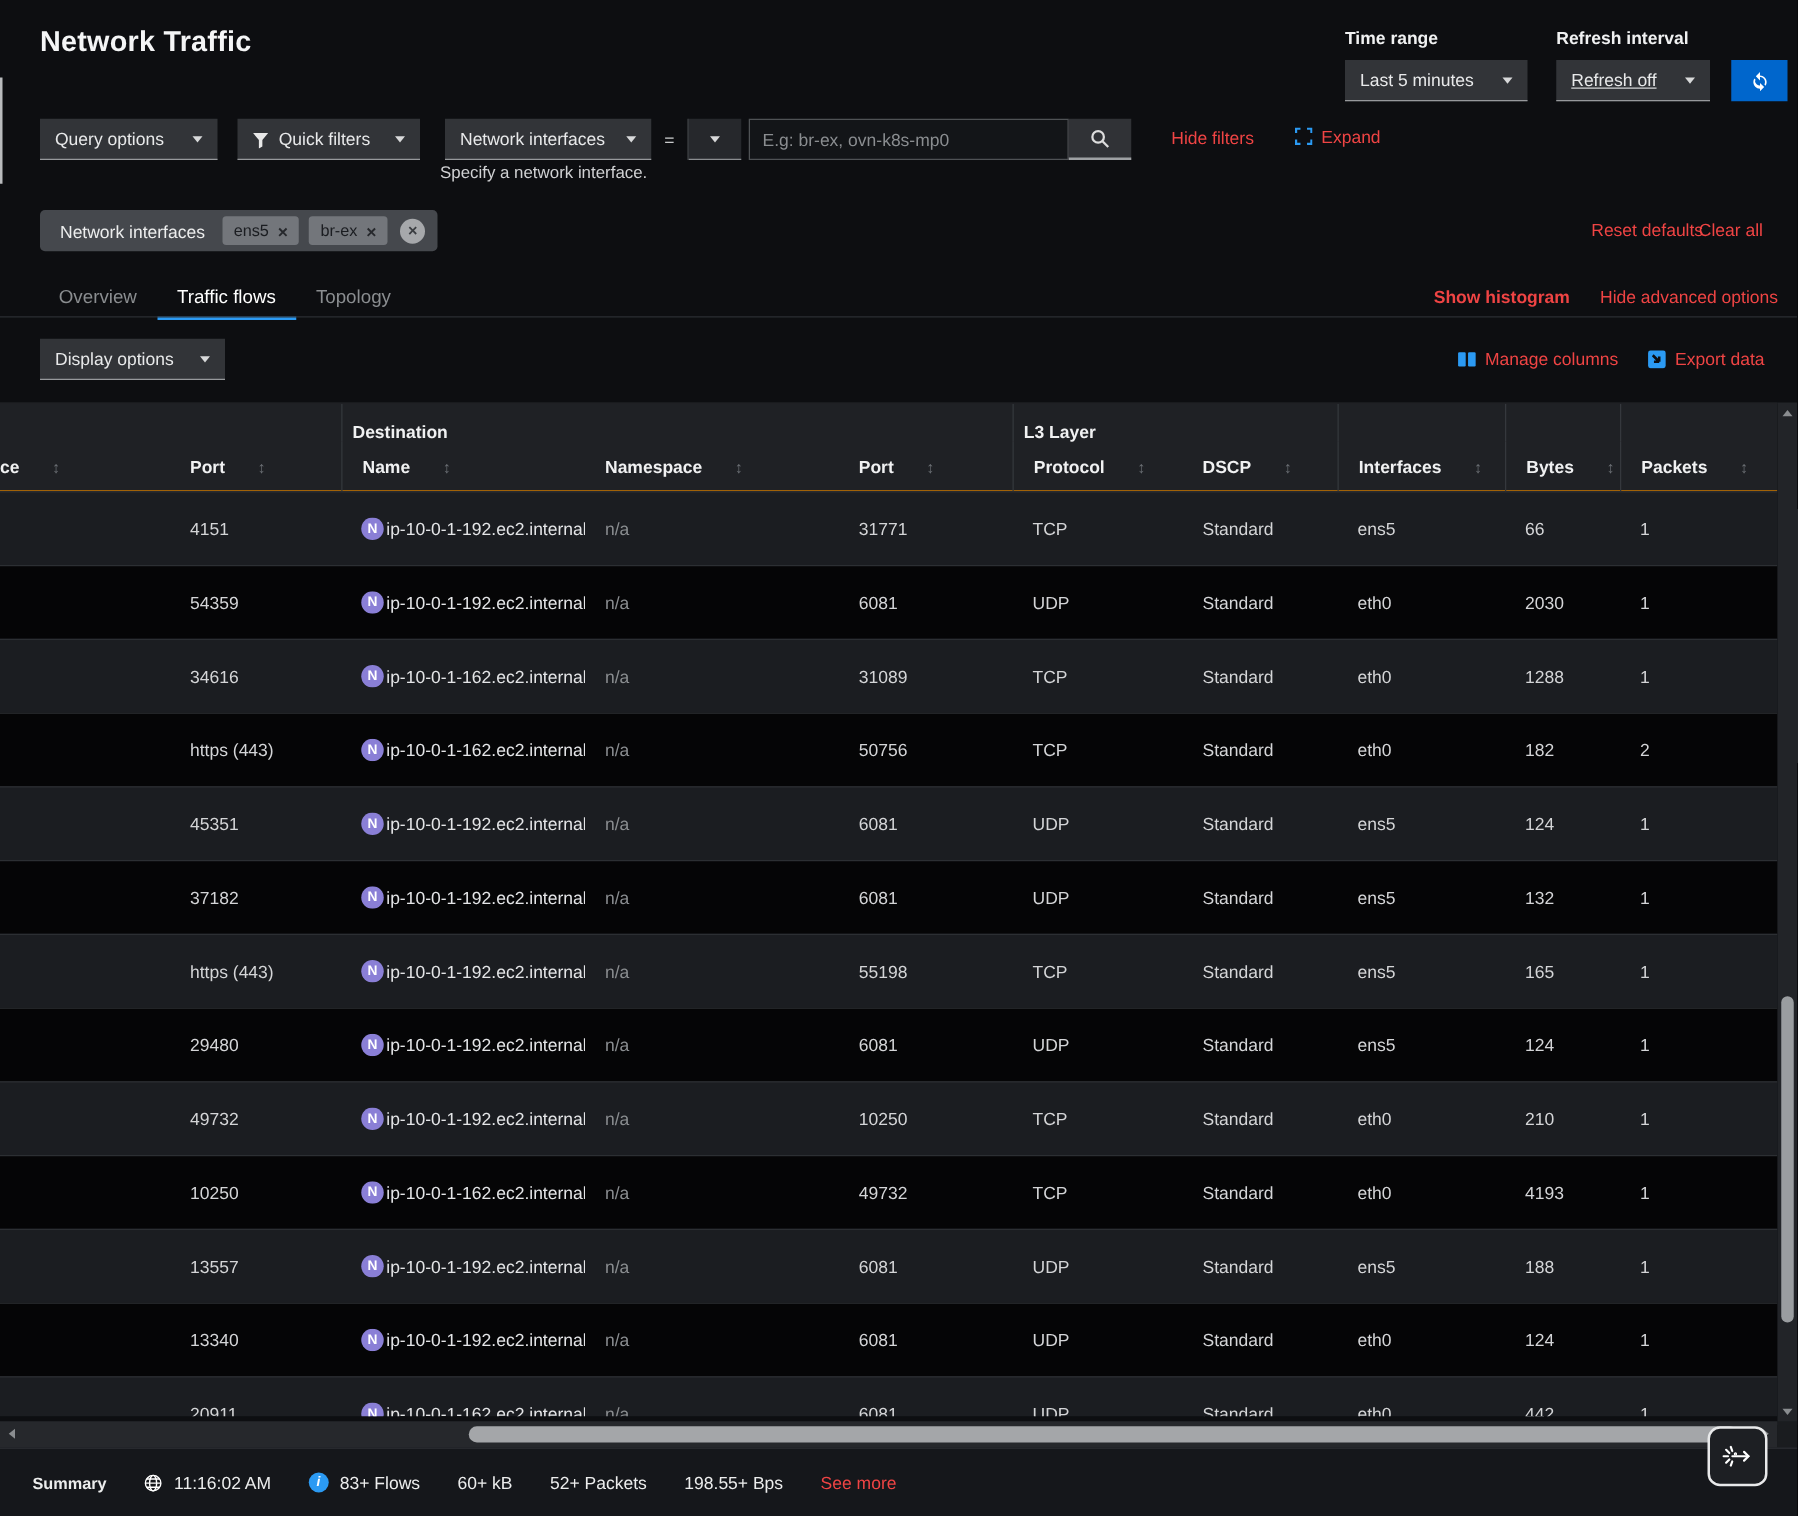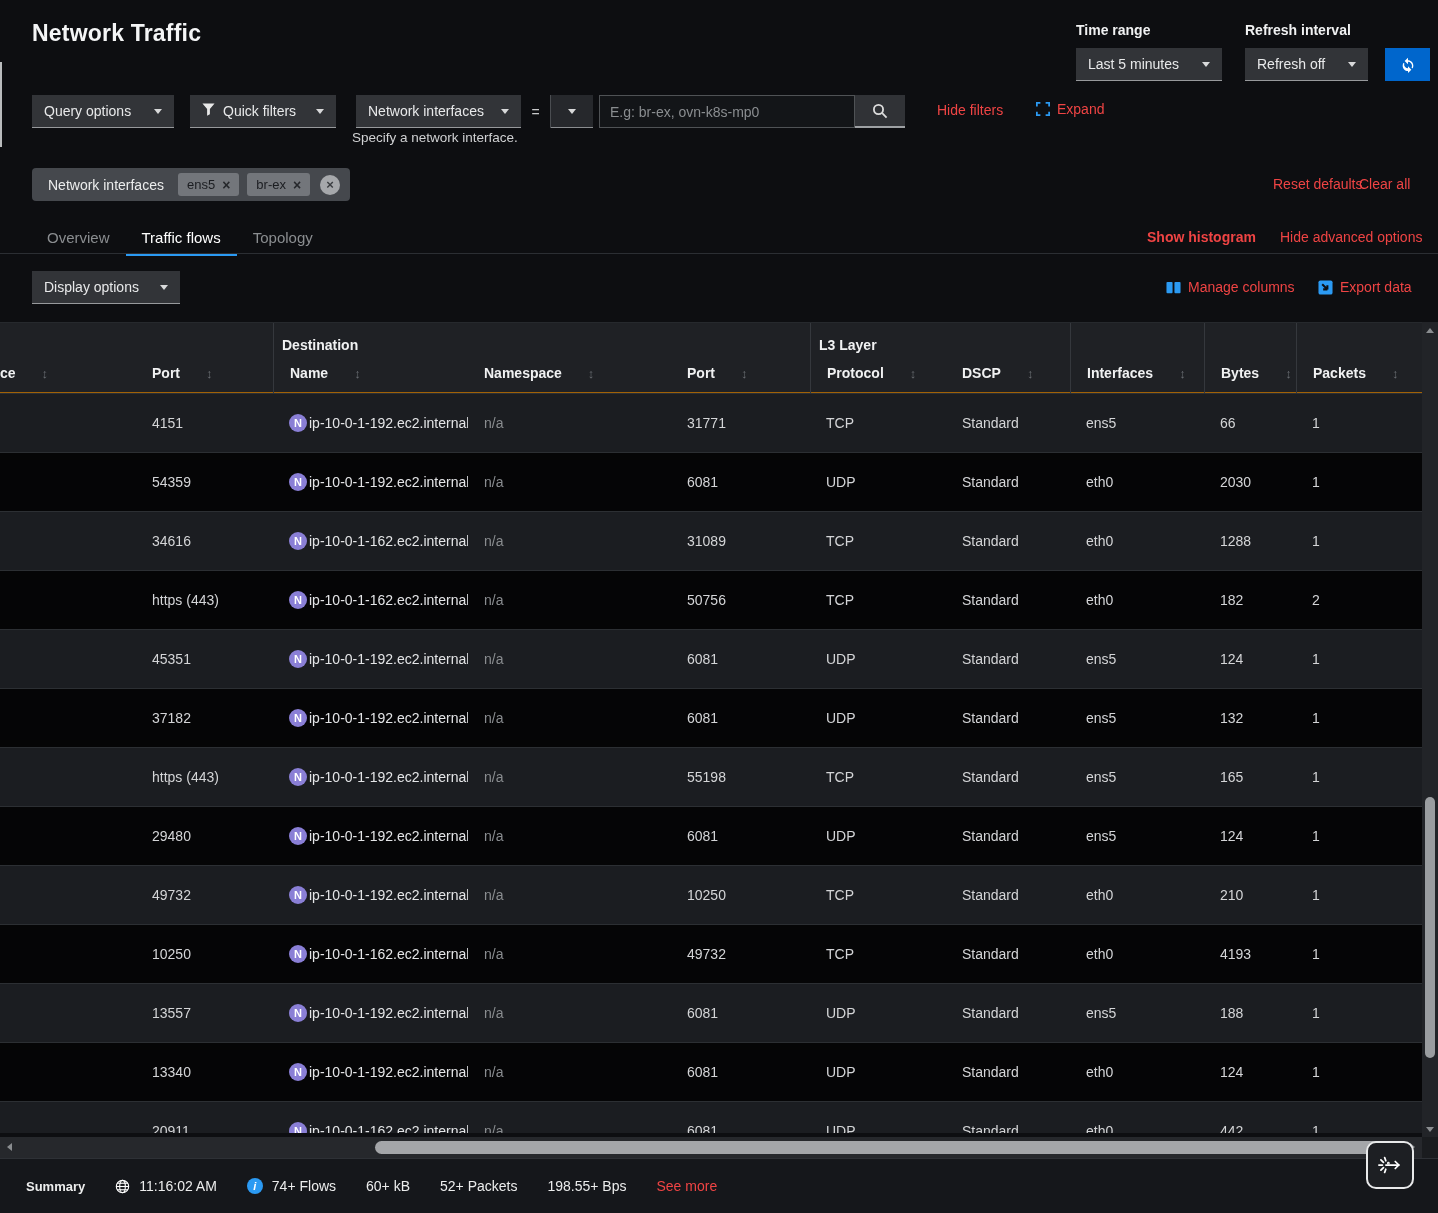--- a/index.html
+++ b/index.html
@@ -16,21 +16,21 @@
   }
   .caret { width:0; height:0; border-left:4.5px solid transparent; border-right:4.5px solid transparent; border-top:5.5px solid #d8d9da; margin-left:10px; flex:none; }
   .link { color:#ef4444; font-size:14px; cursor:pointer; text-decoration:none; display:inline-flex; align-items:center; gap:7px; background:none; border:none; font-family:inherit; }
 
   
   .page-title { left:32px; top:20px; font-size:23px; font-weight:600; color:#f4f5f6; letter-spacing:.2px; }
   .ctl-label { font-size:14px; font-weight:700; color:#f0f1f2; }
   .time-range { left:1076px; top:22px; width:146px; }
   .refresh-group { left:1245px; top:22px; }
   .ctl-label-row { margin-bottom:10px; }
-  .refresh-row { display:flex; gap:17px; }
+  .refresh-row { display:flex; gap:17px;text-decoration:underline; }
   .btn-primary { width:45px; height:33px; background:#0066cc; border:none; display:flex; align-items:center; justify-content:center; cursor:pointer; }
 
   
   .op-box { left:521px; top:95px; width:30px; height:33px; display:flex; align-items:center; justify-content:center; color:#c8c9cb; font-size:14px; border-right:1px solid #4a4d51; }
   .mini-caret { left:551px; top:95px; width:42px; height:33px; display:flex; align-items:center; justify-content:center; background:#26282c; border-bottom:1px solid #8a8d90; cursor:pointer; }
   .search-input { left:599px; top:95px; width:256px; height:33px; background:#131518; border:1px solid #4f5255; color:#e8e9ea; font-size:14px; padding:0 10px; font-family:inherit; }
   .search-input::placeholder { color:#8a8d90; }
   .search-btn { left:855px; top:95px; width:50px; height:33px; background:#303236; border:none; border-bottom:2px solid #9ea1a4; display:flex; align-items:center; justify-content:center; cursor:pointer; }
   .helper-text { left:352px; top:130px; font-size:13.5px; color:#d0d1d3; }
 
@@ -125,21 +125,21 @@
       </button>
     </div>
   </div>
 
   <div class="abs select-toggle" style="left:32px; top:95px; width:142px;">
     <span>Query options</span>
     <span class="caret"></span>
   </div>
 
   <div class="abs select-toggle" style="left:190px; top:95px; width:146px;">
-    <span style="display:flex; align-items:flex-start; gap:8px;">
+    <span style="display:flex; align-items:flex-end; gap:8px;">
       <span>
         <svg viewBox="0 0 14 14" width="13" height="13">
             <path d="M0.5 0.5 h13 l-5 6 v5.5 l-3 1.8 v-7.3 z" fill="#e8e8e8"></path>
           </svg>
       </span>
       <span>Quick filters</span>
     </span>
     <span class="caret"></span>
   </div>
 
@@ -517,21 +517,21 @@
             <ellipse cx="8" cy="8" rx="3" ry="6.6"></ellipse>
             <line x1="1.4" y1="8" x2="14.6" y2="8"></line>
             <line x1="2.2" y1="4.5" x2="13.8" y2="4.5"></line>
             <line x1="2.2" y1="11.5" x2="13.8" y2="11.5"></line>
           </svg>
       </span>
       <span>11:16:02 AM</span>
     </span>
     <span class="summary-item">
       <span class="info-icon">i</span>
-      <span>74+ Flows</span>
+      <span>83+ Flows</span>
     </span>
     <span>60+ kB</span>
     <span>52+ Packets</span>
     <span>198.55+ Bps</span>
     <a class="link">See more</a>
   </div>
 
   <button class="abs floating-btn">
     <span>
       <svg viewBox="0 0 24 24" width="28" height="28" fill="none" stroke="#ffffff" stroke-width="1.5" stroke-linecap="round">

